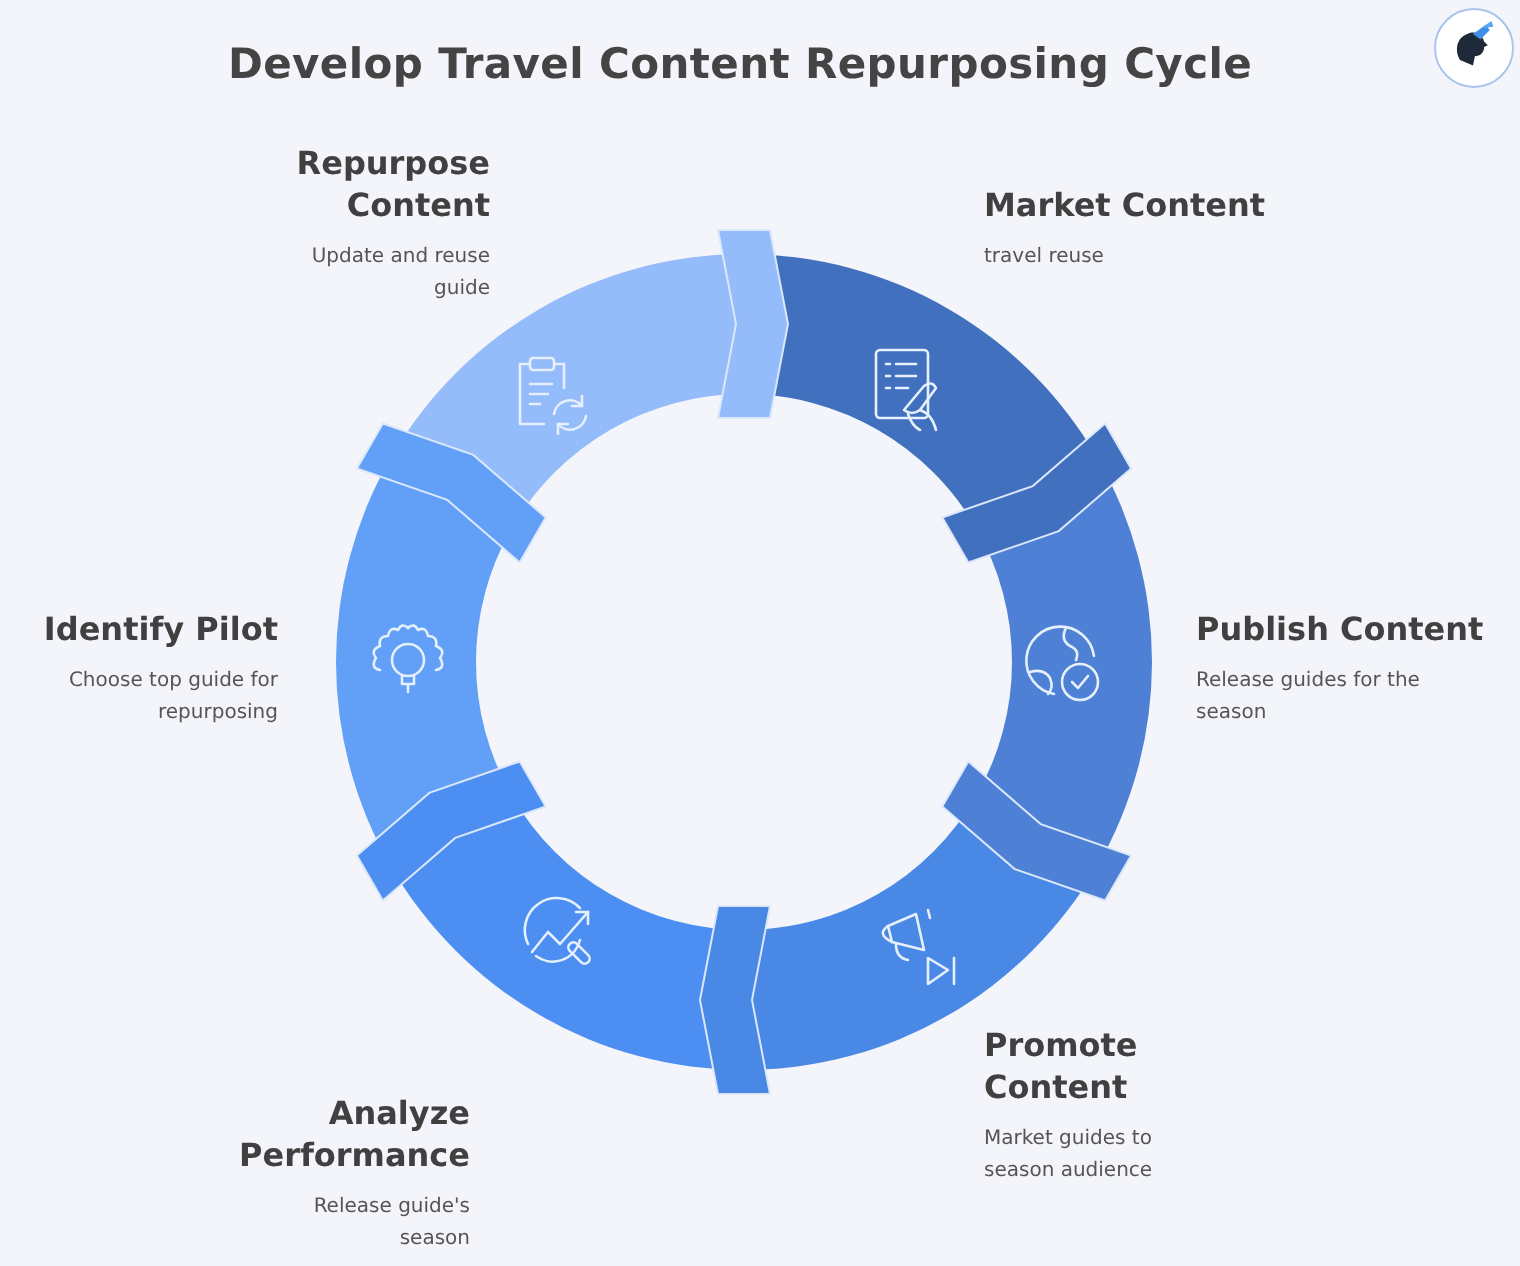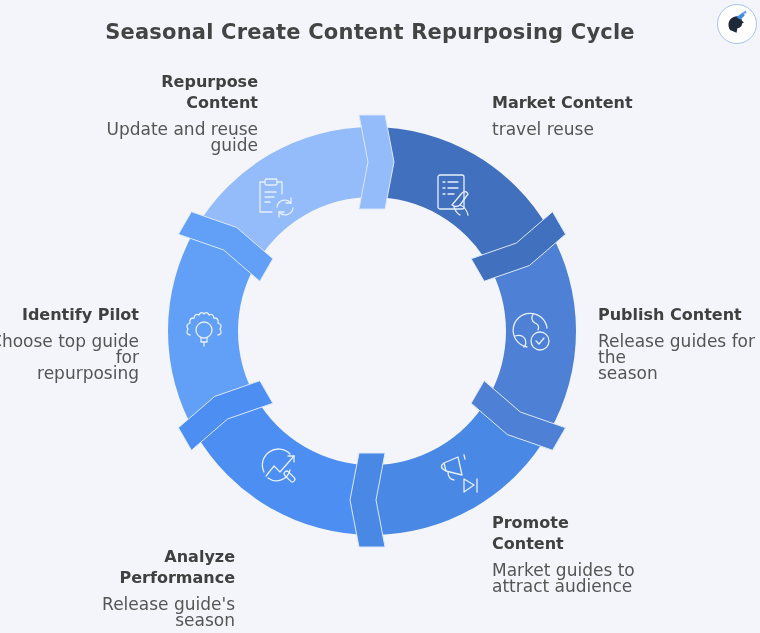--- a/index.html
+++ b/index.html
@@ -6,27 +6,27 @@
   body { width:760px; height:633px; background:#f4f5fa; position:relative; overflow:hidden;
          font-family:"DejaVu Sans", sans-serif; color:#3b3b3b; }
   .title { position:absolute; left:0; width:740px; top:20px; text-align:center;
            font-size:21px; font-weight:bold; color:#444; letter-spacing:0.2px; }
   .logo { position:absolute; left:717px; top:4px; width:40px; height:40px; border-radius:50%;
           border:1.5px solid #a9c4ee; background:#fff; box-sizing:border-box; }
   .logo svg { position:absolute; left:0; top:0; }
   svg.ring { position:absolute; left:0; top:0; }
   .lbl { position:absolute; width:170px; }
   .lbl .h { font-size:16px; font-weight:bold; color:#404040; line-height:21px; }
-  .lbl .d { font-size:17px; color:#555; line-height:16px; margin-top:8px; }
+  .lbl .d { font-size:10px; color:#555; line-height:16px; margin-top:8px; }
   .right { text-align:right; }
 </style>
 </head>
 <body>
 
-<div class="title">Seasonal Create Content Repurposing Cycle</div>
+<div class="title">Develop Travel Content Repurposing Cycle</div>
 
 <div class="logo">
   <svg width="37" height="37" viewBox="0 0 40 40">
     <path d="M13 27 C10 22 11 15 17 13 C21 11 25 13 26 17 L28 19 L26 20 C26 23 24 25 21 25 L20 30 Z" fill="#1e2a3a"></path>
     <path d="M20 13 L27 8 L29 11 L24 16 Z" fill="#3d8ee8"></path>
     <path d="M24 10 L30 6 L31 9 Z" fill="#5aa5f5"></path>
   </svg>
 </div>
 
 <svg class="ring" width="760" height="633" viewBox="0 0 760 633">
@@ -124,21 +124,21 @@
   </div>
 </div>
 
 <div class="lbl" style="left:492px; top:512px;">
   <div class="h">
     <div>Promote</div>
       <div>Content</div>
   </div>
   <div class="d">
     <div>Market guides to</div>
-      <div>attract audience</div>
+      <div>season audience</div>
   </div>
 </div>
 
 <div class="lbl right" style="left:65px; top:546px;">
   <div class="h">
     <div>Analyze</div>
       <div>Performance</div>
   </div>
   <div class="d">
     <div>Release guide's</div>
@@ -147,21 +147,21 @@
 </div>
 
 <div class="lbl right" style="left:-31px; top:304px;">
   <div class="h">Identify Pilot</div>
   <div class="d">
     <div>Choose top guide for</div>
       <div>repurposing</div>
   </div>
 </div>
 
-<div class="lbl right" style="left:88px; top:71px;">
+<div class="lbl right" style="left:75px; top:71px;">
   <div class="h">
     <div>Repurpose</div>
       <div>Content</div>
   </div>
   <div class="d">
     <div>Update and reuse</div>
       <div>guide</div>
   </div>
 </div>
 

